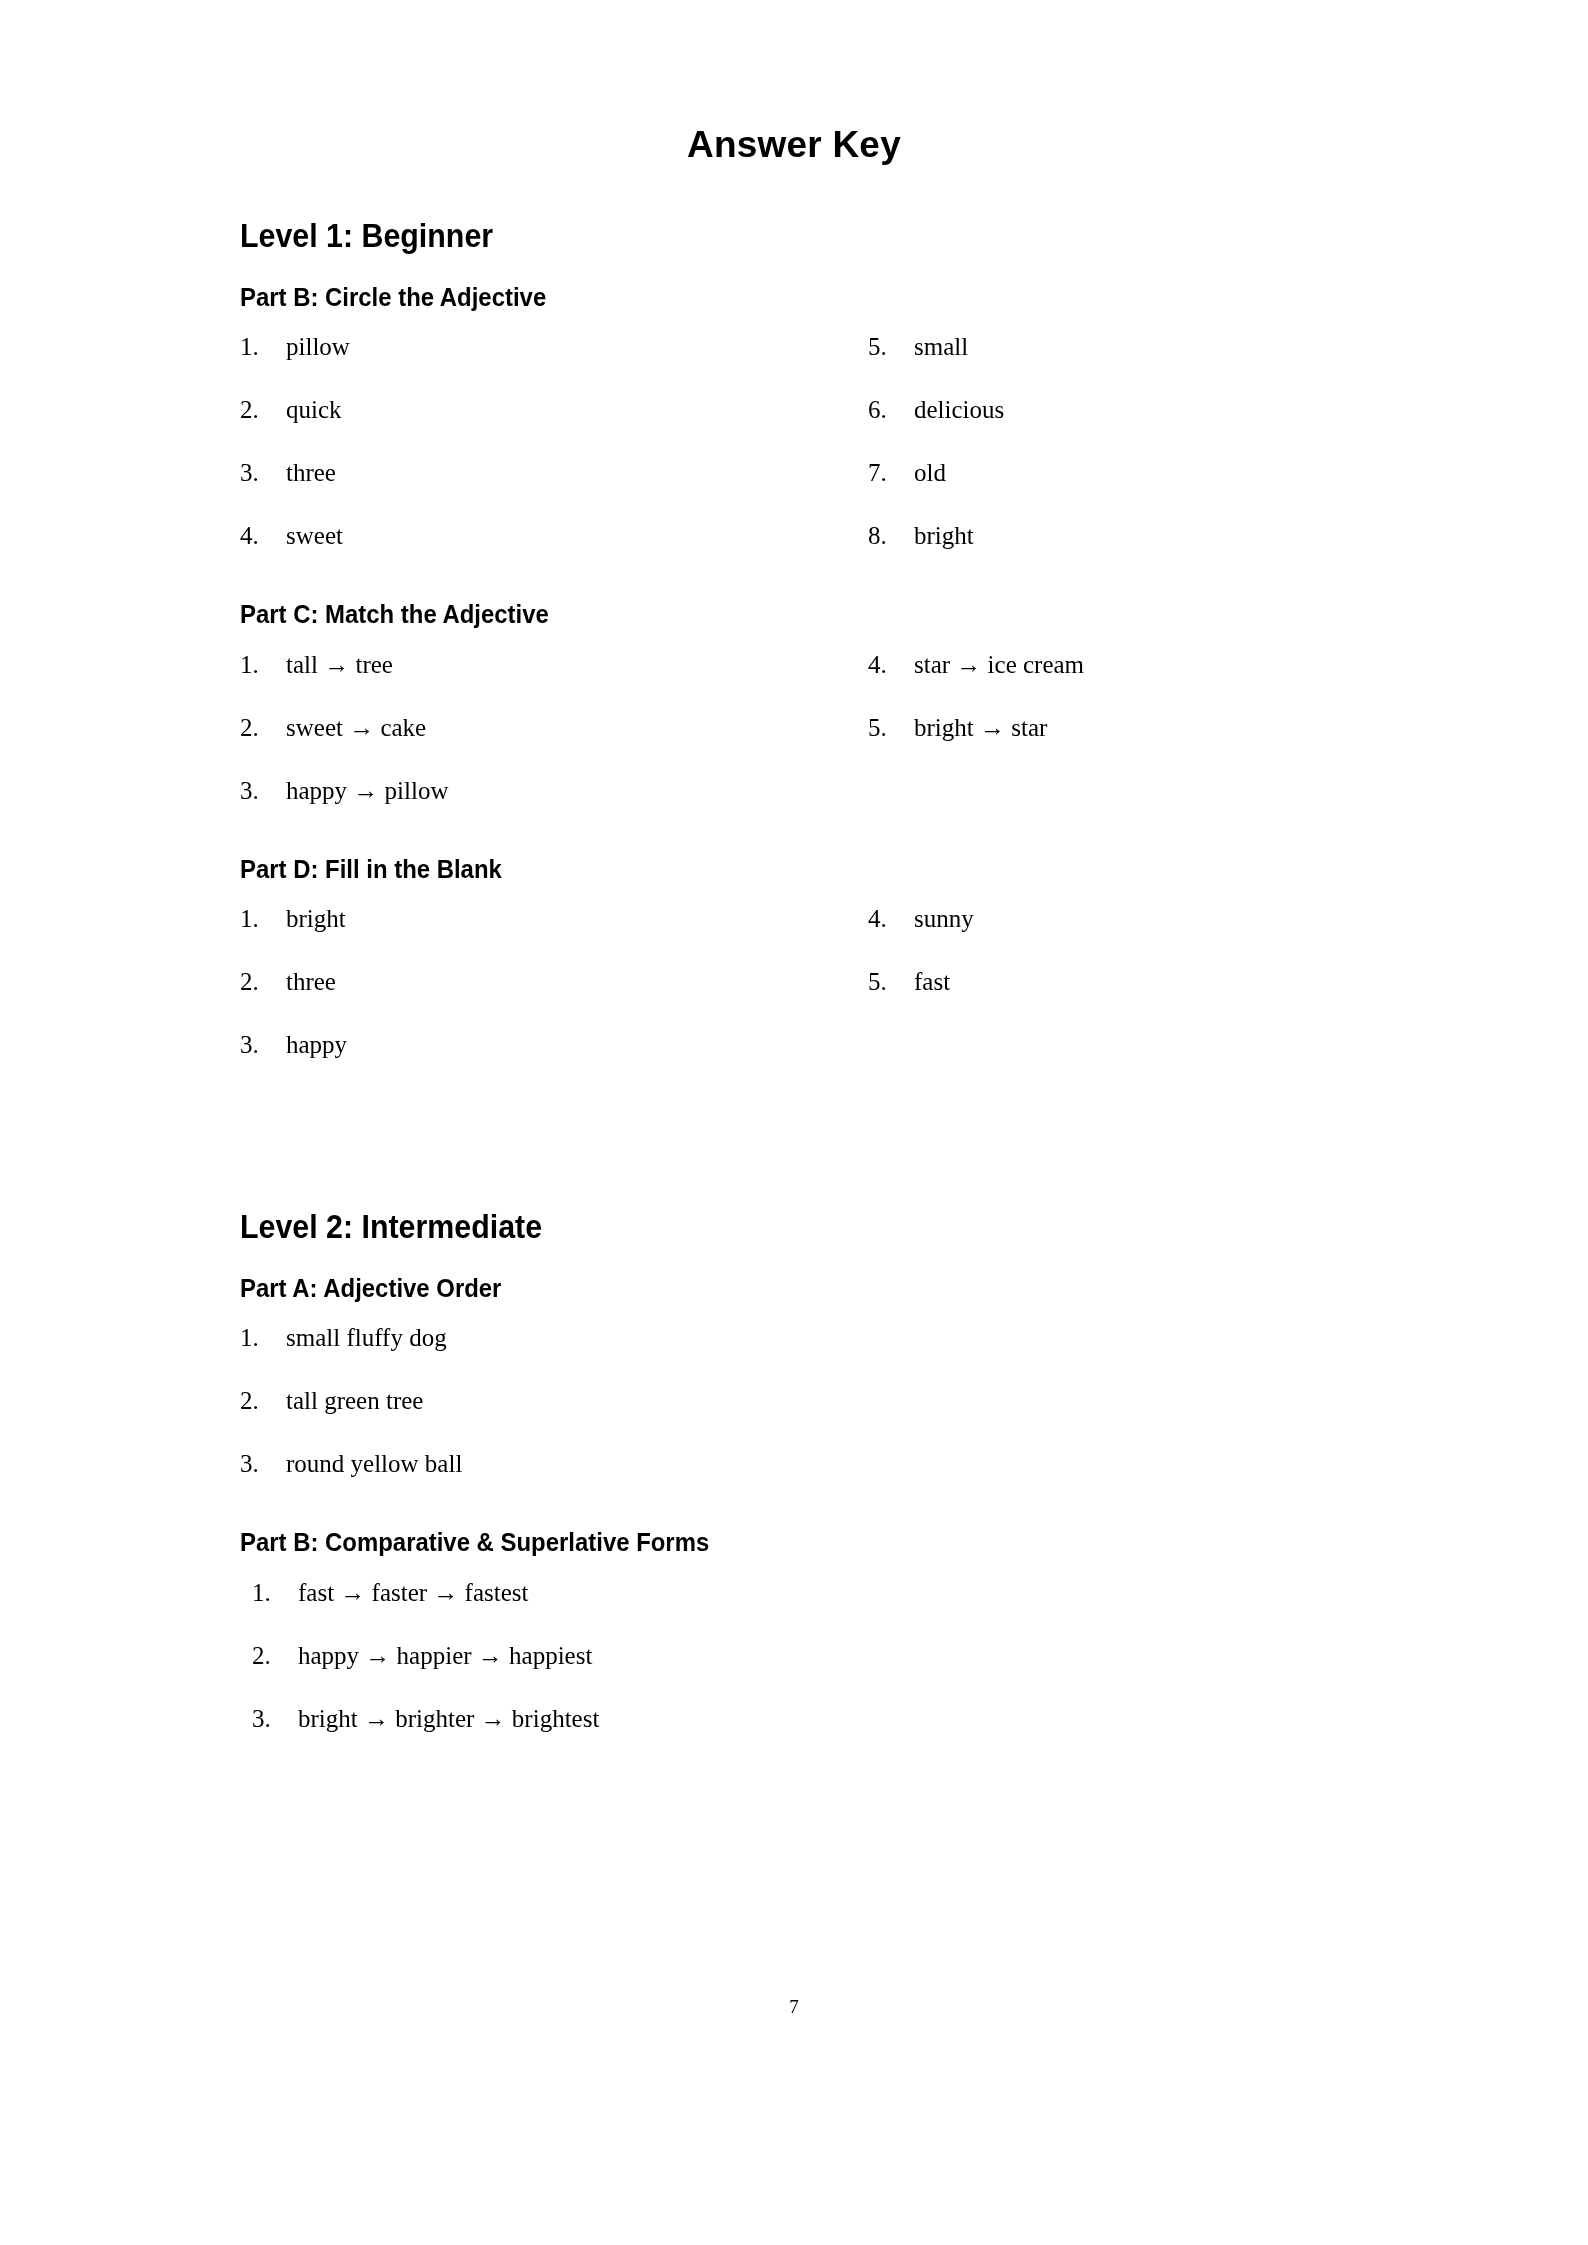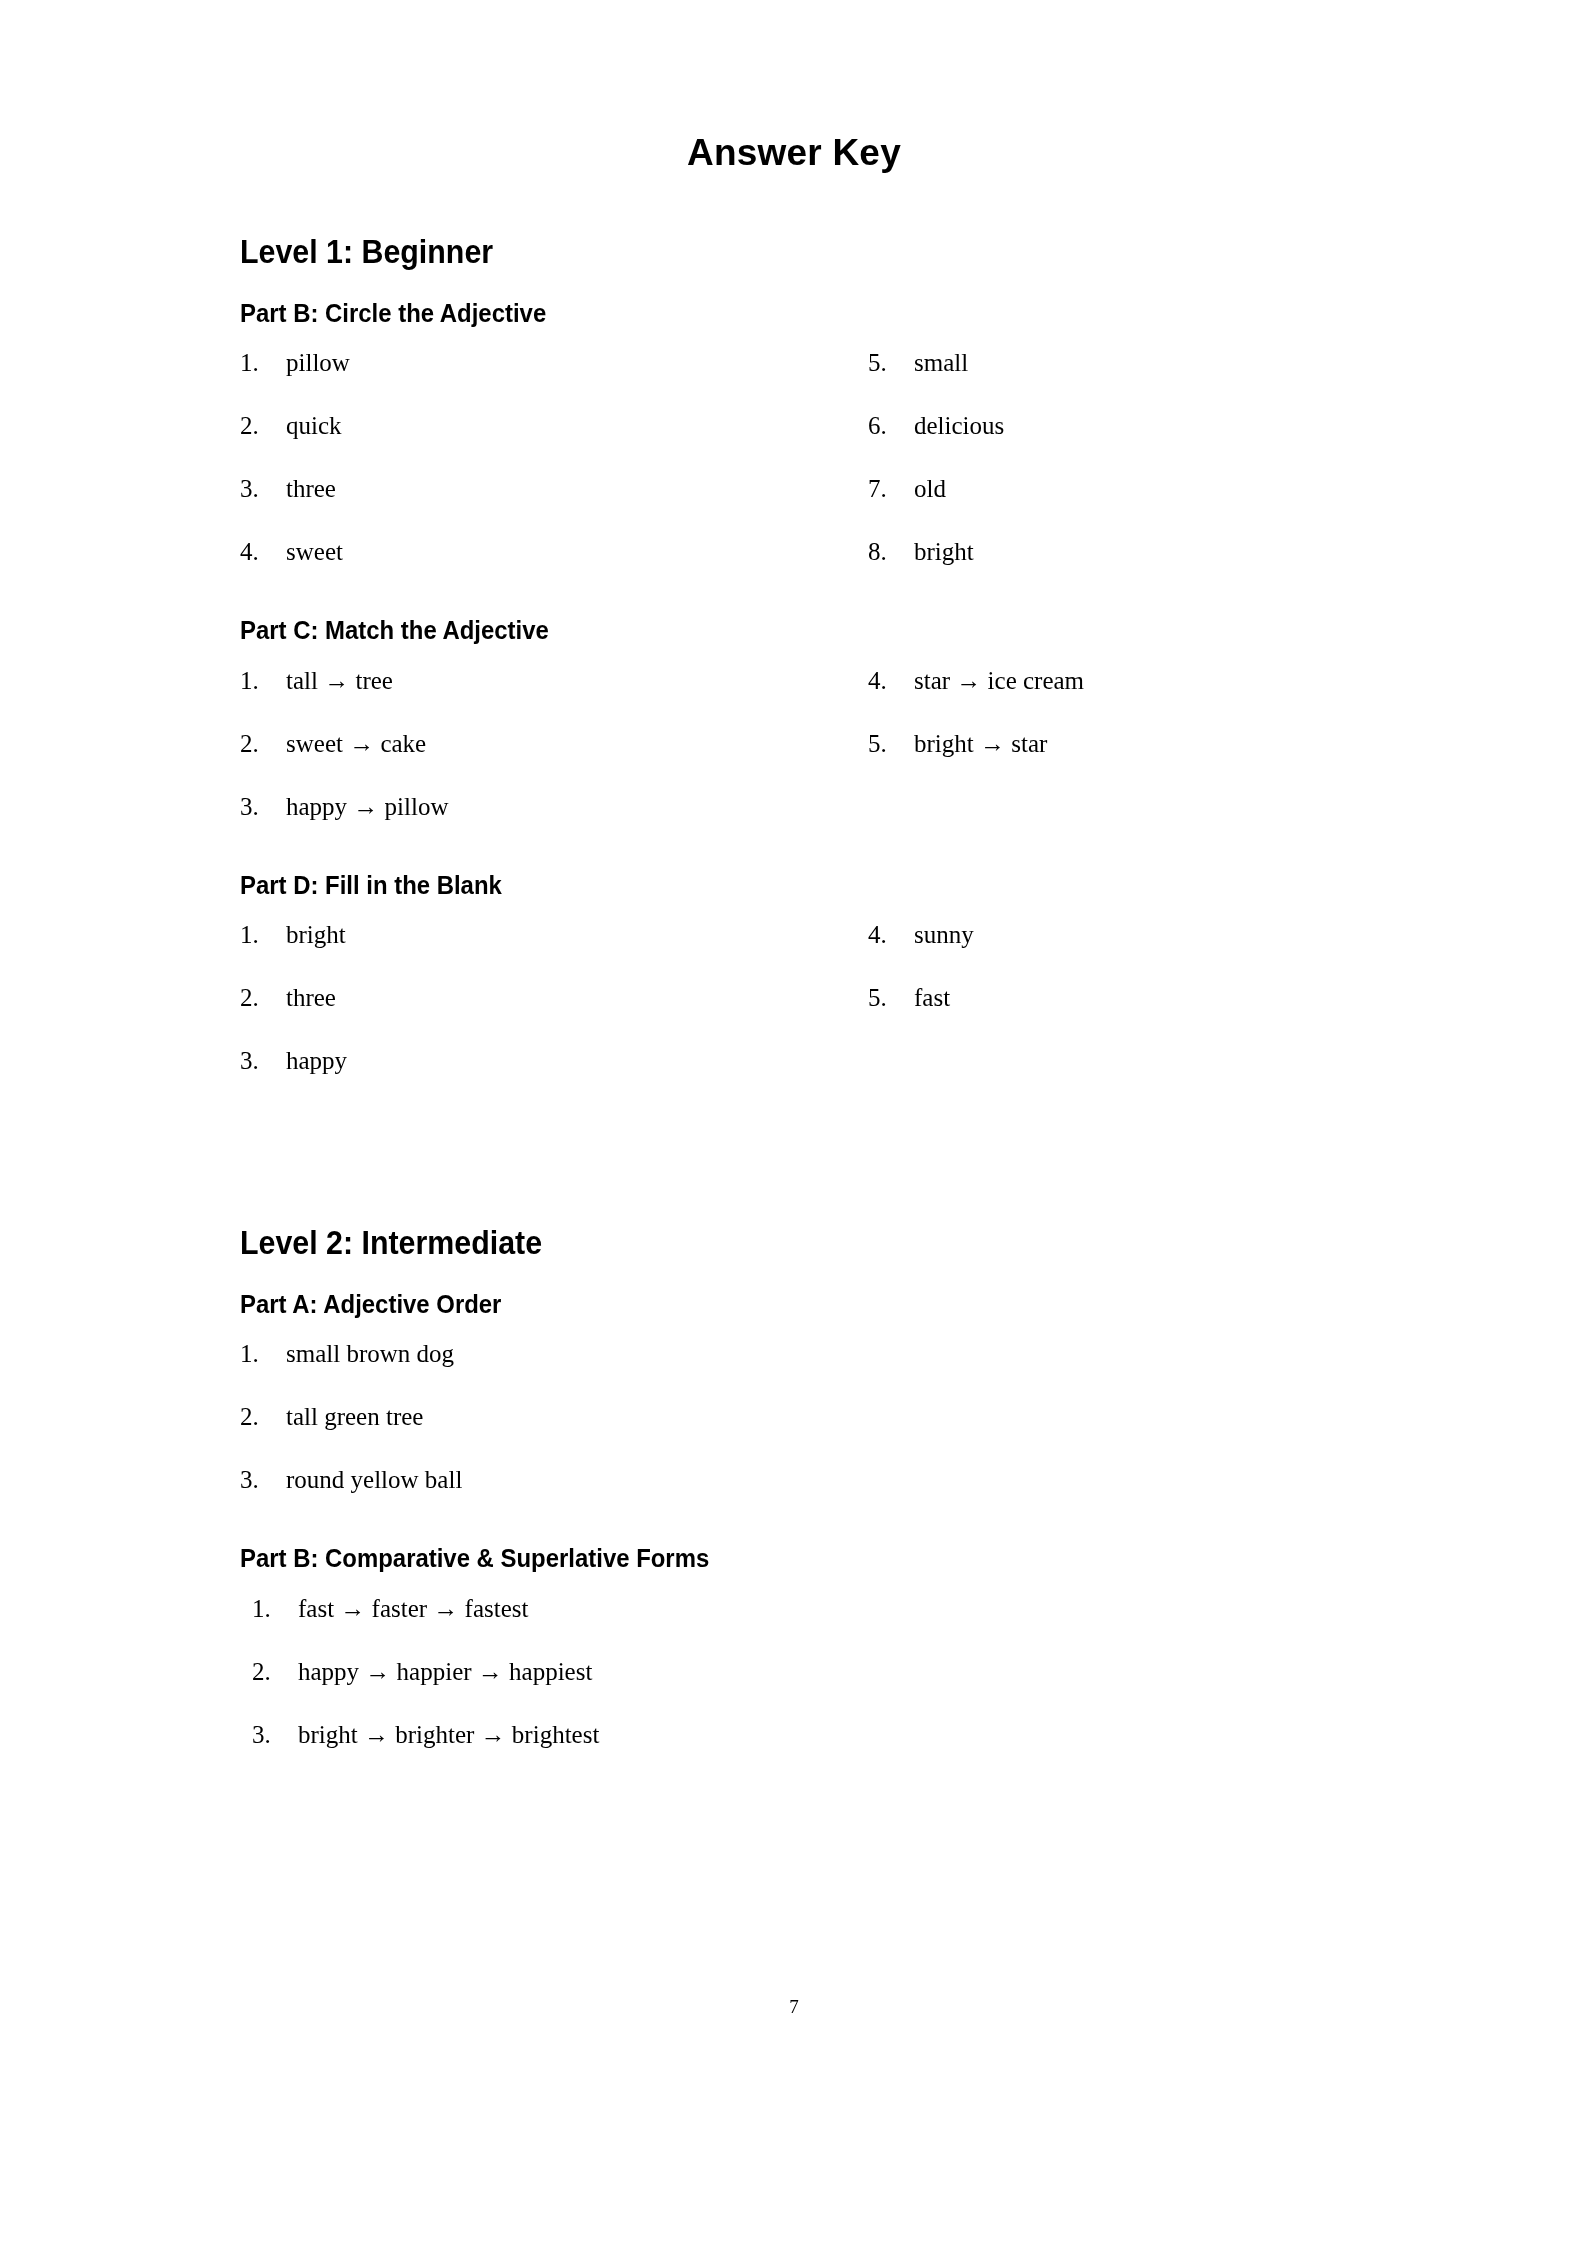--- a/index.html
+++ b/index.html
@@ -22,21 +22,21 @@
     width: 1108px;
   }
 
   
   .doc-title {
     font-family: "Liberation Sans", sans-serif;
     font-weight: bold;
     font-size: 37px;
     color: #000000;
     text-align: center;
-    margin: 16px;
+    margin: 8px;
     padding-top: 116px;
     letter-spacing: 0.2px;
     line-height: 1.15;
   }
 
   
   .level-heading {
     font-family: "Liberation Sans Narrow", "Liberation Sans", sans-serif;
     font-weight: bold;
     font-size: 33px;
@@ -233,21 +233,21 @@
         </div>
         <div class="sp-section-gap"></div>
         <h2 class="level-heading">Level 2: Intermediate</h2>
         <div class="sp-level-to-part"></div>
         <h3 class="part-heading">Part A: Adjective Order</h3>
         <div class="sp-part-to-list"></div>
         <div class="list-block single indent-a">
           <div class="list-col left">
             <div class="li">
               <span class="num">1.</span>
-              <span class="txt">small brown dog</span>
+              <span class="txt">small fluffy dog</span>
             </div>
             <div class="li">
               <span class="num">2.</span>
               <span class="txt">tall green tree</span>
             </div>
             <div class="li">
               <span class="num">3.</span>
               <span class="txt">round yellow ball</span>
             </div>
           </div>

